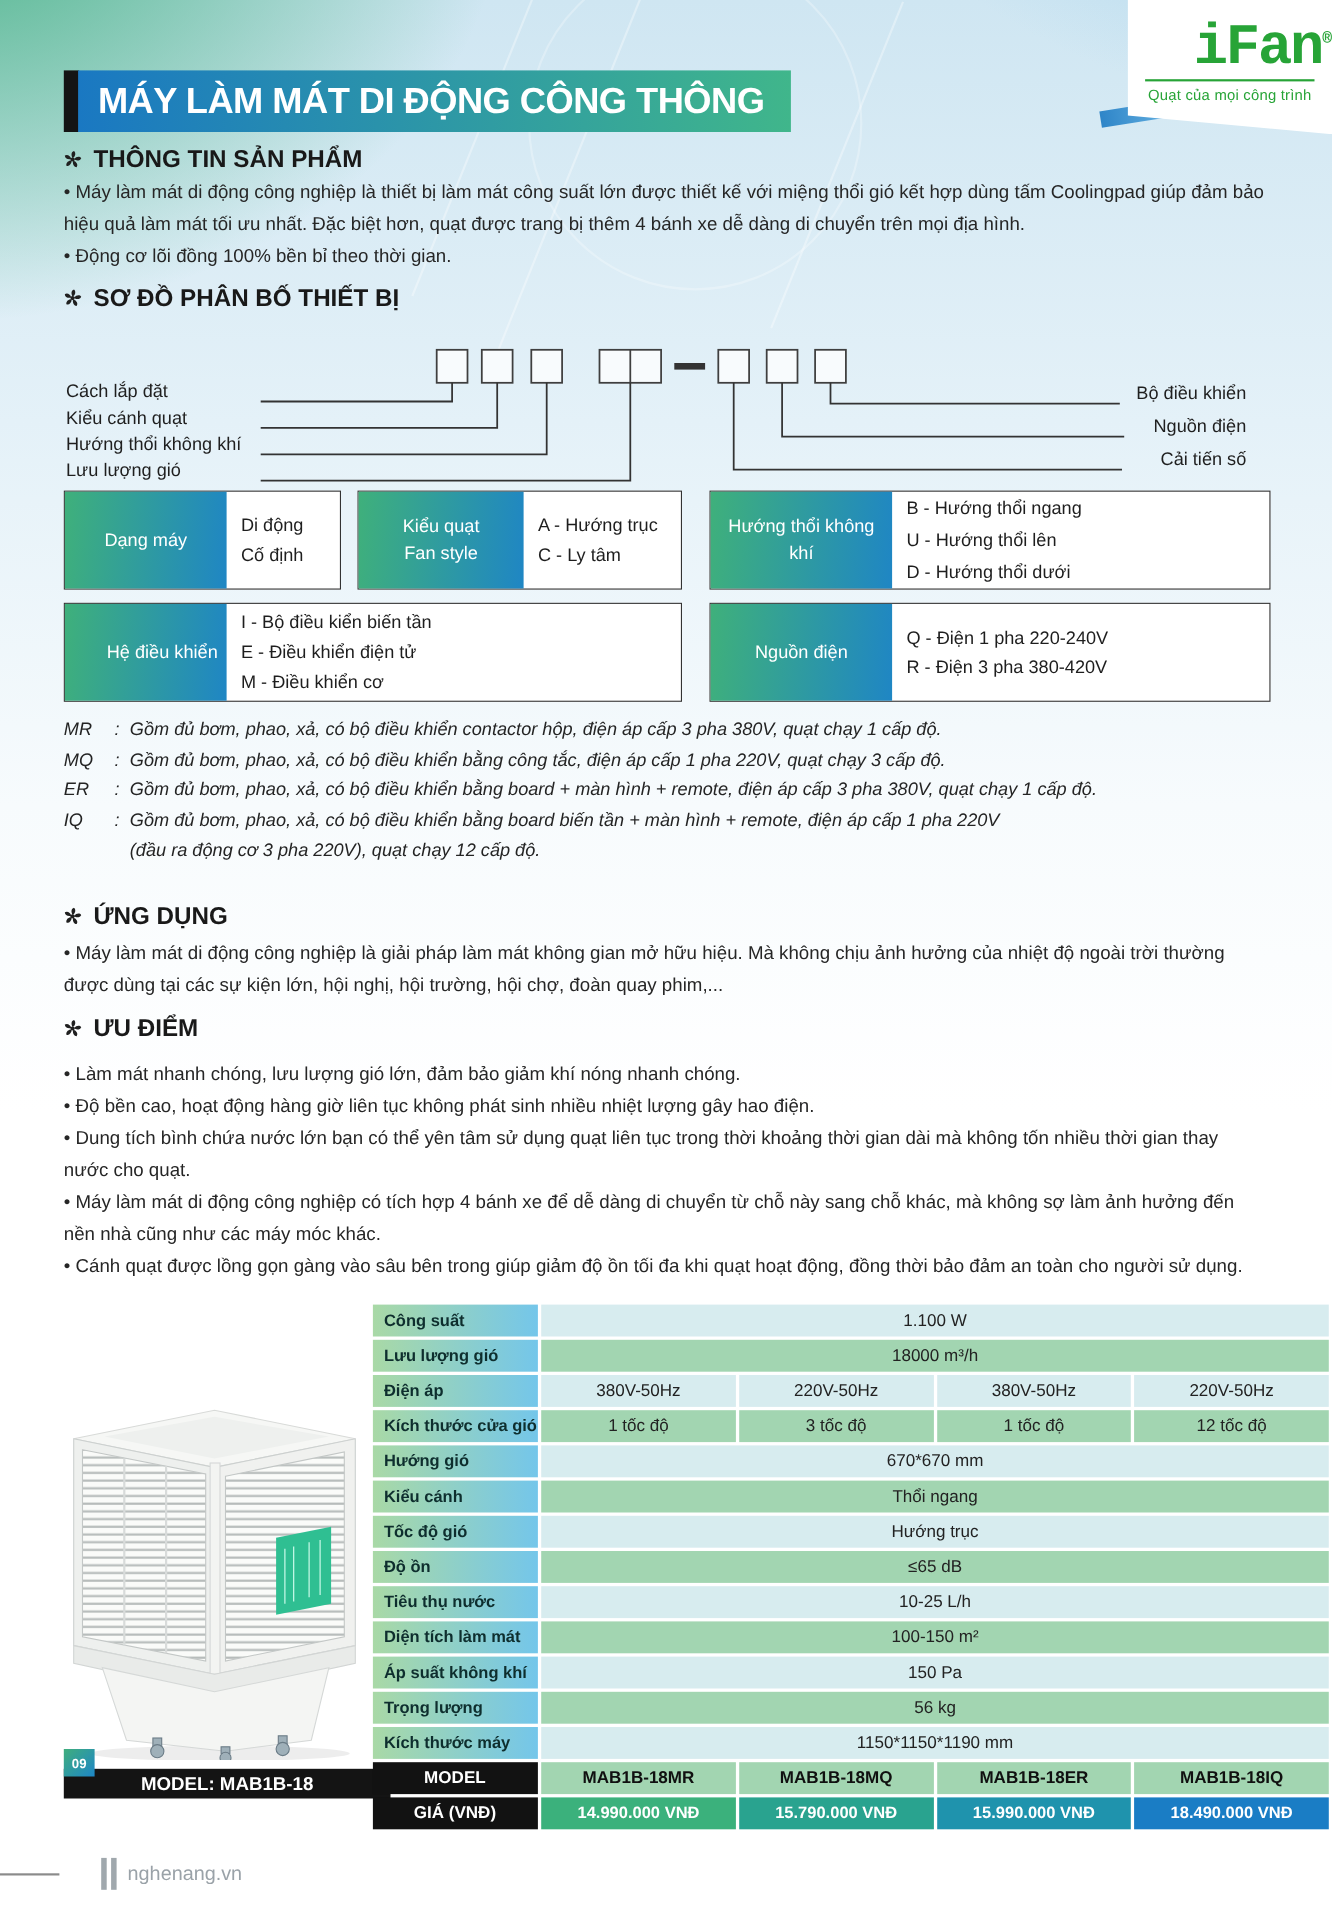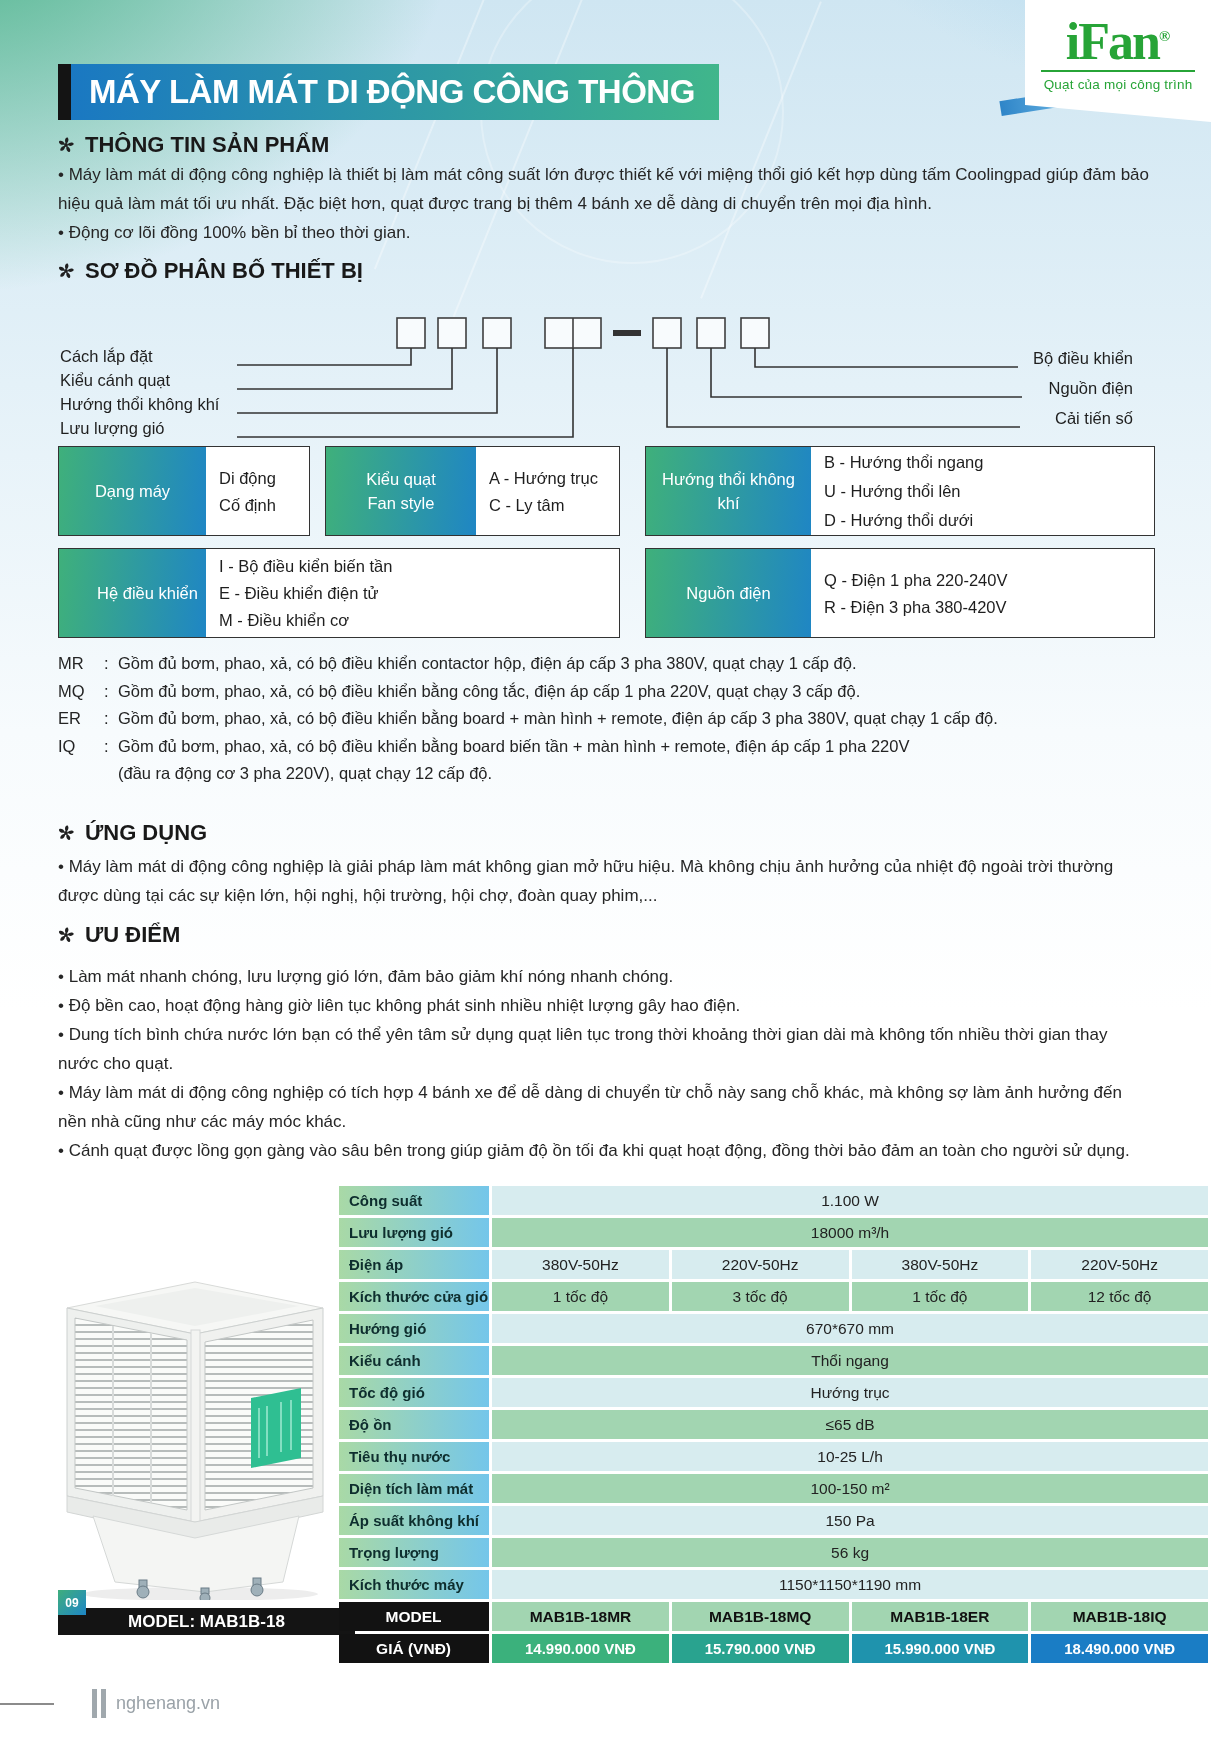--- a/index.html
+++ b/index.html
@@ -19,39 +19,39 @@
   .title-tab{left:58px;top:64px;width:14px;height:56px;background:#141414;}
   .title-bar{
     left:71px;top:64px;height:56px;display:inline-flex;align-items:center;
     padding:0 24px 0 18px;background:linear-gradient(90deg,#1a78c2,#40b68b);
     color:#fff;font-size:33px;font-weight:800;letter-spacing:-.5px;white-space:nowrap;
   }
   .logo-stripe{left:1000px;top:94px;width:92px;height:15px;
     background:linear-gradient(90deg,#2e85c8,#7cc3ec);transform:rotate(-9deg);}
   .logo-box{right:0;top:0;width:186px;height:122px;background:#fff;
     clip-path:polygon(0 0,100% 0,100% 100%,0 86%);text-align:center;padding-top:10px;box-sizing:border-box;}
-  .brand{font-family:Liberation Serif, serif;font-weight:700;font-size:52px;
-    color:#27a437;line-height:52px;letter-spacing:-2px;}
+  .brand{font-family:Liberation Mono, monospace;font-weight:700;font-size:52px;
+    color:#27a437;line-height:52px;letter-spacing:-2px;text-align:right;}
   .brand sup{font-size:15px;letter-spacing:0;}
   .brand-rule{border:0;border-top:2.5px solid #27a437;margin:2px 16px 5px 16px;}
   .tagline{font-size:13.5px;color:#27a437;letter-spacing:.2px;}
   
   .sec-h{display:flex;align-items:center;gap:9px;font-size:22px;font-weight:800;color:#191919;white-space:nowrap;}
   .fan-ic{flex:0 0 auto;}
   
   .para{font-size:17px;line-height:29px;color:#262626;}
   
   .dg-label{font-size:16.5px;color:#1f1f1f;white-space:nowrap;}
   .legend-box{display:flex;border:1.5px solid #333;background:#fff;box-sizing:border-box;}
   .legend-label{background:linear-gradient(95deg,#3fb07b,#1f86c4);color:#fff;font-size:16.5px;
     display:flex;flex-direction:column;align-items:center;justify-content:center;text-align:center;
     flex:0 0 auto;line-height:24px;padding:0 6px;box-sizing:border-box;}
   .legend-vals{display:flex;flex-direction:column;justify-content:center;padding-left:13px;gap:1px;}
   .legend-vals div{font-size:16.5px;color:#1e1e1e;line-height:26px;white-space:nowrap;}
-  .codes{font-size:16.5px;color:#242424;}
+  .codes{font-size:16.5px;color:#242424;font-style:italic;}
   .code-line{display:flex;line-height:27.5px;}
   .code-line .code{width:46px;flex:0 0 auto;}
   .code-line .sep{width:14px;flex:0 0 auto;}
   
   table.spec{border-collapse:separate;border-spacing:3px;}
   table.spec td{height:27px;vertical-align:middle;}
   td.lbl{background:linear-gradient(90deg,#a9d9a6,#74c6ea);font-weight:bold;font-size:15px;
     color:#0e2e2e;padding-left:10px;white-space:nowrap;}
   td.val{text-align:center;font-size:15.5px;color:#222;}
   td.cyan{background:#d7ecef;}

